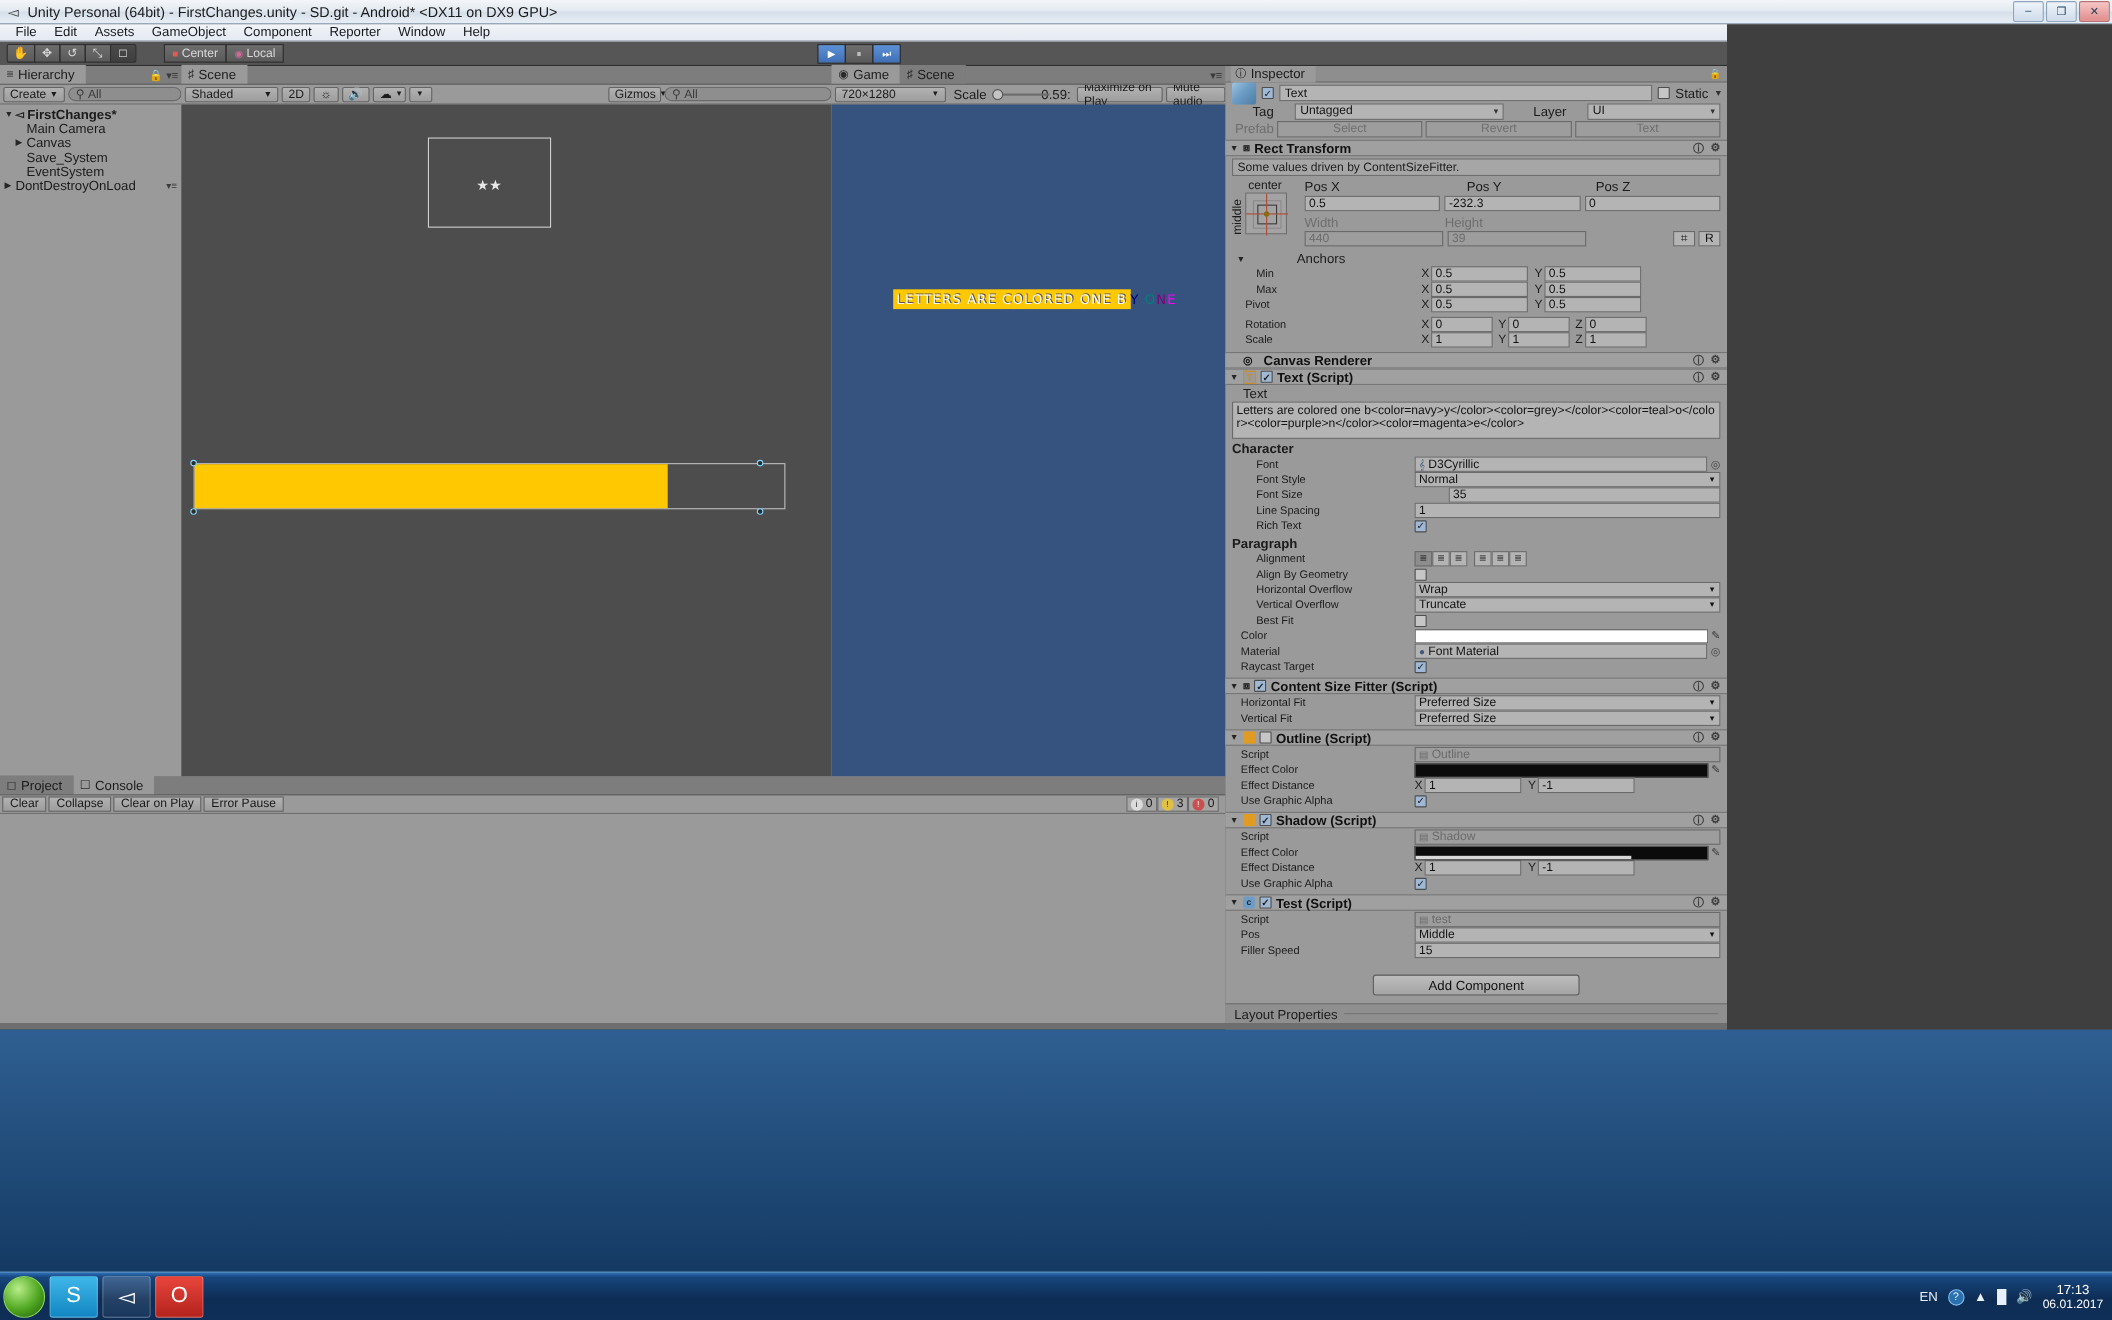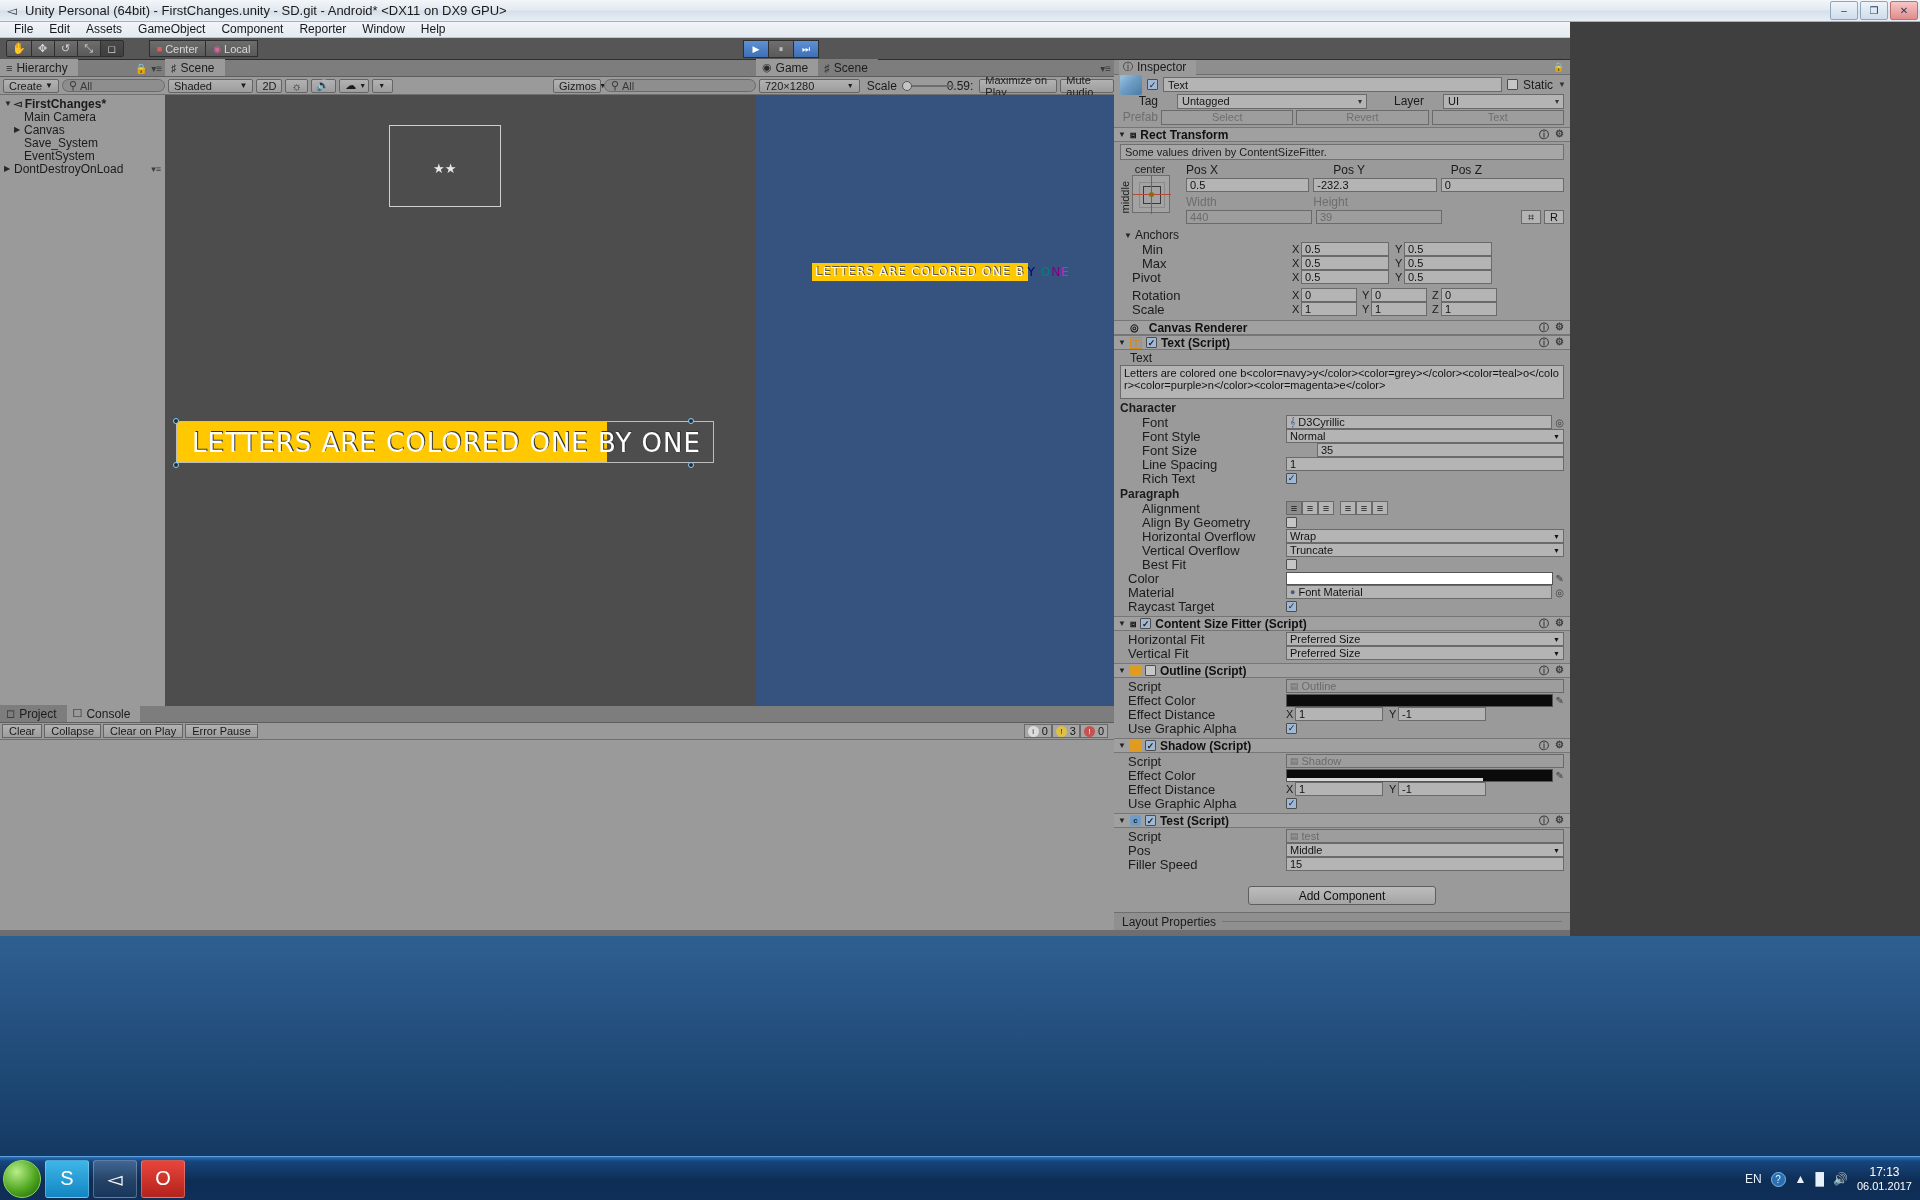--- a/index.html
+++ b/index.html
@@ -155,21 +155,21 @@
     height:15px;background:#a0a0a0;border-top:1px solid #767676;border-bottom:1px solid #767676;
     display:flex;align-items:center;gap:4px;padding-left:4px;font-weight:bold;font-size:12px;color:#111;
   }
   .arrow-d{ font-size:8px; color:#242424; }
   .helpbox{
     border:1px solid #6f6f6f;background:#a6a6a6;font-size:11px;color:#1d1d1d;
     padding:1px 4px;
   }
   .gear{ font-size:10px;color:#3d3d3d; }
   .row{ display:flex; align-items:center; height:14px; }
-  .vlabel{ width:172px; padding-left:22px; font-size:13px; color:#1b1b1b; }
+  .vlabel{ width:172px; padding-left:22px; font-size:10px; color:#1b1b1b; }
   .vfield{ height:14px; border:1px solid #6a6a6a; background:#b4b4b4; font-size:11px; color:#121212;
            display:flex; align-items:center; padding:0 3px; }
   .vfield.gray{ background:#9d9d9d; color:#6b6b6b; }
   .axis{ font-size:11px;color:#1b1b1b; width:9px; }
   .colorbar{ height:13px;border:1px solid #555; }
   .btn-wide{
     height:19px;border:1px solid #5e5e5e;border-radius:3px;
     background:linear-gradient(to bottom,#bdbdbd,#a4a4a4);
     font-size:12px;color:#111;display:flex;align-items:center;justify-content:center;
   }
@@ -374,23 +374,20 @@
         <span>All</span>
       </div>
     </div>
     <div class="sceneview" style="position:relative;width:591px;height:611px;">
 
       <div style="position:absolute;left:224px;top:30px;width:112px;height:82px;border:1px solid #cfcfcf;"></div>
       <div style="position:absolute;left:268px;top:66px;font-size:13px;color:#e8e8e8;">★★</div>
 
       <div style="position:absolute;left:11px;top:326px;width:538px;height:42px;border:1px solid #bdbdbd;"></div>
       <div style="position:absolute;left:12px;top:327px;width:430px;height:40px;background:#FFC800;"></div>
-      <div class="gv-letters" style="position:absolute;left:27px;top:333px;font-size:26px;color:#ffffff;white-space:nowrap;text-shadow:1px -1px 0 #333;">
-        <span>LETTERS ARE COLORED ONE BY ONE</span>
-      </div>
 
       <div style="position:absolute;left:8px;top:323px;width:6px;height:6px;border:1px solid #7fd7ff;border-radius:50%;background:#2b2b2b;"></div>
       <div style="position:absolute;left:523px;top:323px;width:6px;height:6px;border:1px solid #7fd7ff;border-radius:50%;background:#2b2b2b;"></div>
       <div style="position:absolute;left:8px;top:367px;width:6px;height:6px;border:1px solid #7fd7ff;border-radius:50%;background:#2b2b2b;"></div>
       <div style="position:absolute;left:523px;top:367px;width:6px;height:6px;border:1px solid #7fd7ff;border-radius:50%;background:#2b2b2b;"></div>
     </div>
   </div>
 
   <div class="panel" style="left:756px;top:60px;width:358px;height:646px;">
     <div class="tabstrip">
@@ -546,21 +543,21 @@
               <span class="vfield" style="width:20px;justify-content:center;">⌗</span>
               <span class="vfield" style="width:20px;justify-content:center;">R</span>
             </span>
           </div>
         </div>
       </div>
 
       <div style="margin-top:4px;">
         <div class="row">
           <span style="padding-left:4px;font-size:8px;color:#242424;">▼</span>
-          <span class="lbl" style="padding-left:3px;">Anchors</span>
+          <span class="lbl" style="padding-left:3px;margin-left:44px;">Anchors</span>
         </div>
         <div class="row">
           <span class="vlabel">Min</span>
           <span class="axis">X</span>
           <div class="vfield" style="width:88px;">0.5</div>
           <span class="axis" style="margin-left:6px;">Y</span>
           <div class="vfield" style="width:88px;">0.5</div>
         </div>
         <div class="row">
           <span class="vlabel">Max</span>

